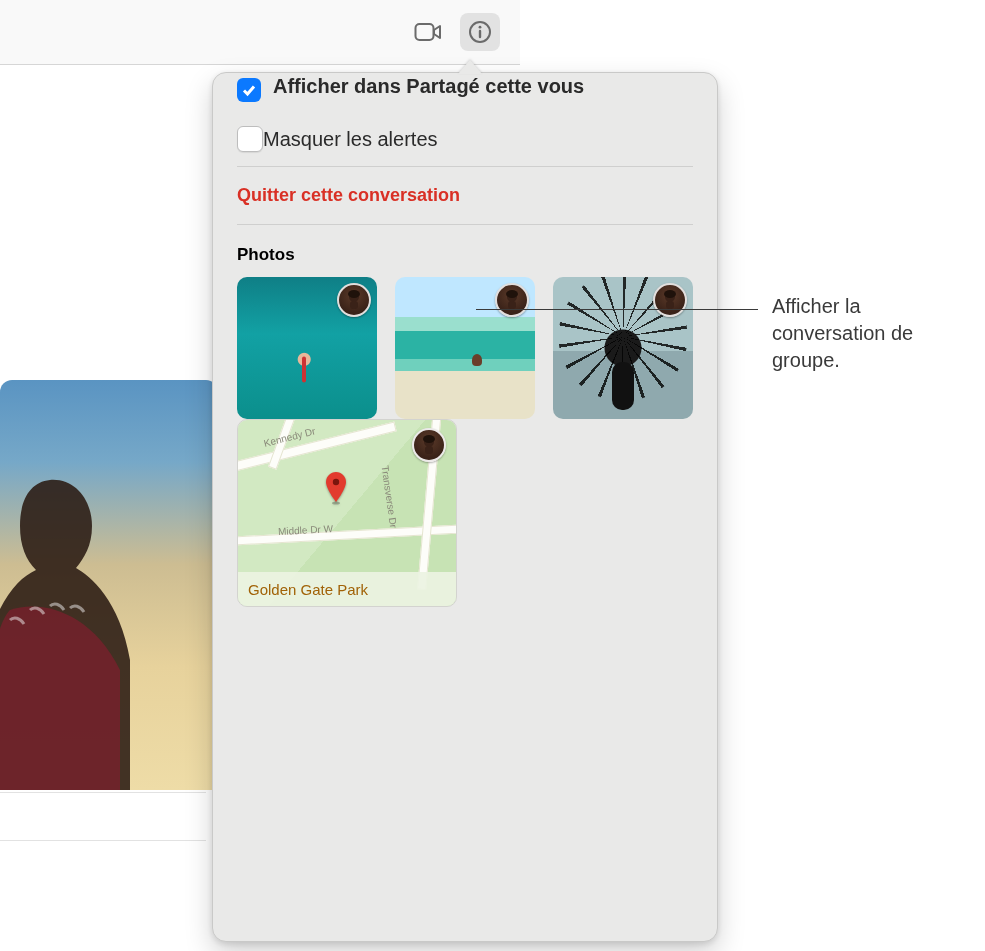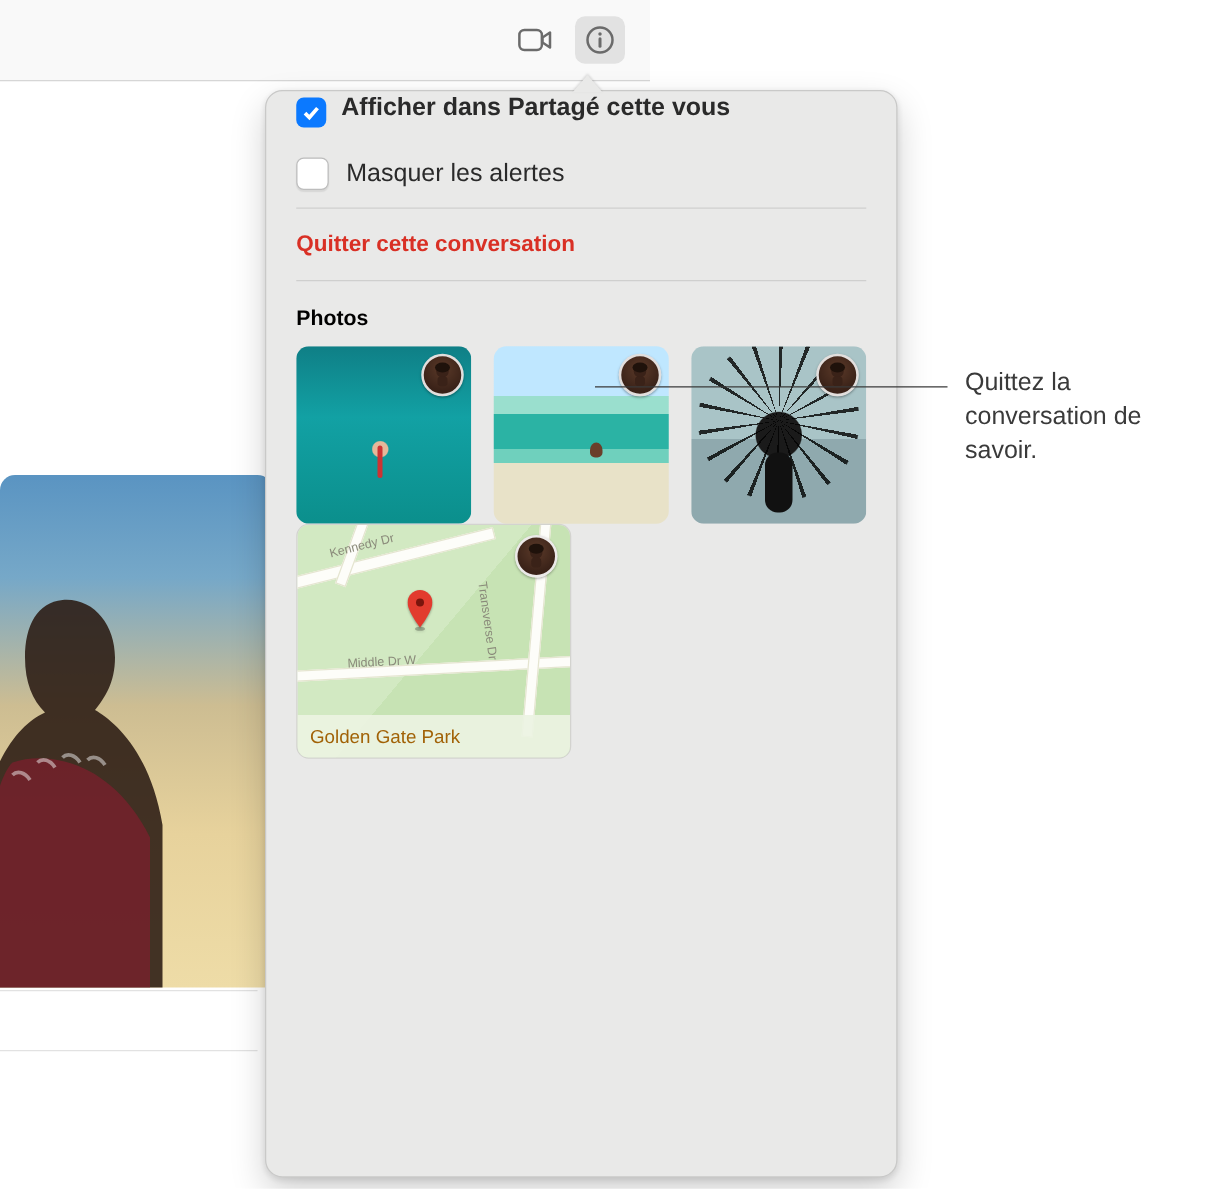--- a/index.html
+++ b/index.html
@@ -156,21 +156,20 @@
     color: var(--muted);
   }
   .helper-text a {
     color: var(--link);
     text-decoration: none;
   }
 
   .alert-row {
     display: flex;
     align-items: center;
-    gap: 14px;
     padding: 14px 24px 14px 24px;
   }
   .alert-row .box {
     width: 26px; height: 26px;
     border-radius: 6px;
     background: #ffffff;
     border: 1px solid #bdbdbd;
     box-shadow: inset 0 1px 0 rgba(255,255,255,0.6), 0 1px 1px rgba(0,0,0,0.08);
     flex-shrink: 0;
   }
@@ -456,13 +455,13 @@
             <rect x="8" y="13" width="8" height="8" rx="3" fill="#3a2218"></rect>
           </svg>
       </div>
     </div>
     <div class="map-label">Golden Gate Park</div>
   </div>
 
 </div>
 
 <div class="callout-line"></div>
-<div class="callout-text">Quittez la conversation de savoir.</div>
+<div class="callout-text">Afficher la conversation de groupe.</div>
 
 </body></html>

